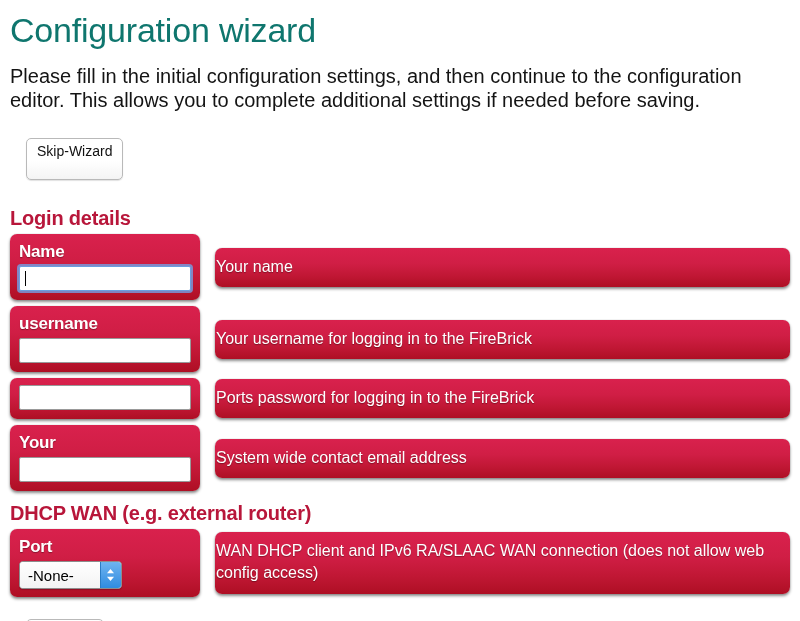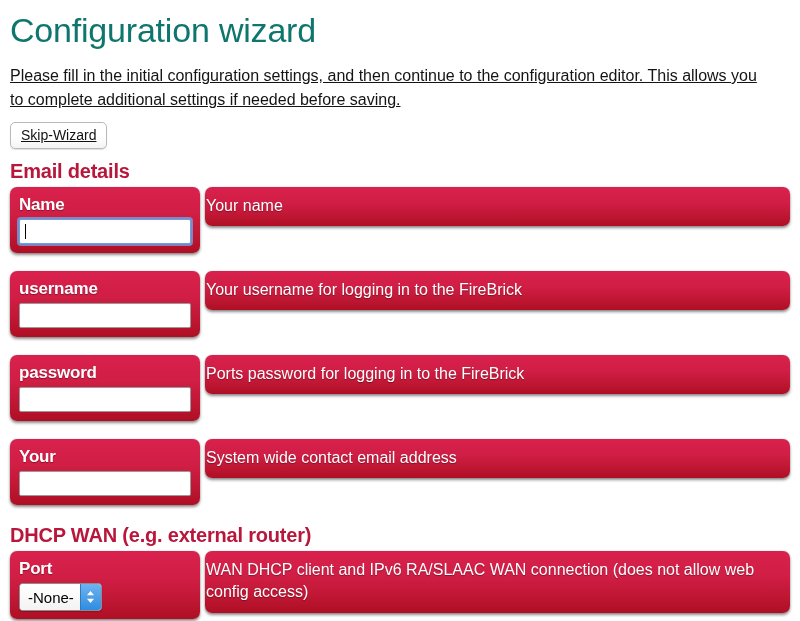--- a/index.html
+++ b/index.html
@@ -29,64 +29,62 @@
     font-size: 34px;
     font-weight: normal;
     line-height: 40px;
     margin: 10px 0 0 0;
     padding: 0;
     letter-spacing: -0.2px;
   }
 
   
   .intro {
-    font-size: 16px;
+    font-size: 20px;
     line-height: 24px;
     margin: 14px 0 10px 0;
     color: #141414;
     max-width: 762px;
-    text-decoration: underline;
   }
 
   
   .plain-button {
     display: inline-block;
     font-family: "Liberation Sans", sans-serif;
     font-size: 14px;
     line-height: 16px;
     color: #111;
     background: linear-gradient(180deg, #ffffff 0%, #ffffff 55%, #f4f4f4 100%);
     border: 1px solid #b9b9b9;
     border-radius: 5px;
-    padding: 4px 10px 5px 10px;
+    padding: 4px 10px 20px 10px;
     box-shadow: 0 1px 1px rgba(0,0,0,0.12);
     cursor: default;
-    margin: 0;
-    text-decoration: underline;
+    margin: 16px;
   }
   .btn-row { margin: 2px 0 6px 0; }
   .btn-row-bottom { margin: 4px 0 0 0; }
 
   
   .section-heading {
     color: #b8163a;
     font-size: 20px;
     font-weight: bold;
     line-height: 24px;
     margin: 10px 0 4px 0;
     padding: 0;
     letter-spacing: -0.2px;
   }
 
   
   .field-row {
     display: flex;
-    align-items: flex-start;
-    gap: 5px;
-    margin-bottom: 18px;
+    align-items: center;
+    gap: 15px;
+    margin-bottom: 6px;
   }
 
   .redbox {
     background: linear-gradient(180deg,
         #d9214d 0%,
         #d01e45 40%,
         #c01734 72%,
         #ae0f24 100%);
     border-radius: 7px;
     box-shadow: 0 2px 3px rgba(0,0,0,0.45), 0 0 1px rgba(0,0,0,0.35);
@@ -155,21 +153,21 @@
     border-radius: 4px;
     overflow: hidden;
     border: 1px solid #8d8d8d;
     background: #ffffff;
     height: 26px;
     box-shadow: 0 1px 1px rgba(0,0,0,0.2);
   }
   .select-value {
     display: flex;
     align-items: center;
-    padding: 0 6px 0 8px;
+    padding: 0 26px 0 8px;
     font-size: 15px;
     color: #000;
     background: linear-gradient(180deg,#ffffff 0%,#f3f3f3 100%);
     white-space: nowrap;
   }
   .select-stepper {
     width: 20px;
     background: linear-gradient(180deg,#6fb4f0 0%,#2f8ce0 100%);
     display: flex;
     align-items: center;
@@ -186,21 +184,21 @@
 <div class="page">
 
   <h1 class="page-title">Configuration wizard</h1>
 
   <p class="intro">Please fill in the initial configuration settings, and then continue to the configuration editor. This allows you to complete additional settings if needed before saving.</p>
 
   <div class="btn-row">
     <button type="button" class="plain-button">Skip-Wizard</button>
   </div>
 
-  <h2 class="section-heading">Email details</h2>
+  <h2 class="section-heading">Login details</h2>
 
   <div class="field-row">
     <div class="redbox field-label-box">
       <span class="field-label">Name</span>
       <span class="input-wrap">
         <input class="text-input focused" type="text" placeholder="" style="">
         <span class="caret"></span>
       </span>
     </div>
     <div class="redbox field-desc-box">Your name</div>
@@ -211,21 +209,20 @@
       <span class="field-label">username</span>
       <span class="input-wrap">
         <input class="text-input" type="text" placeholder="" style="">
       </span>
     </div>
     <div class="redbox field-desc-box">Your username for logging in to the FireBrick</div>
   </div>
 
   <div class="field-row">
     <div class="redbox field-label-box">
-      <span class="field-label">password</span>
       <span class="input-wrap">
         <input class="text-input" type="text" placeholder="" style="">
       </span>
     </div>
     <div class="redbox field-desc-box">Ports password for logging in to the FireBrick</div>
   </div>
 
   <div class="field-row">
     <div class="redbox field-label-box">
       <span class="field-label">Your</span>

